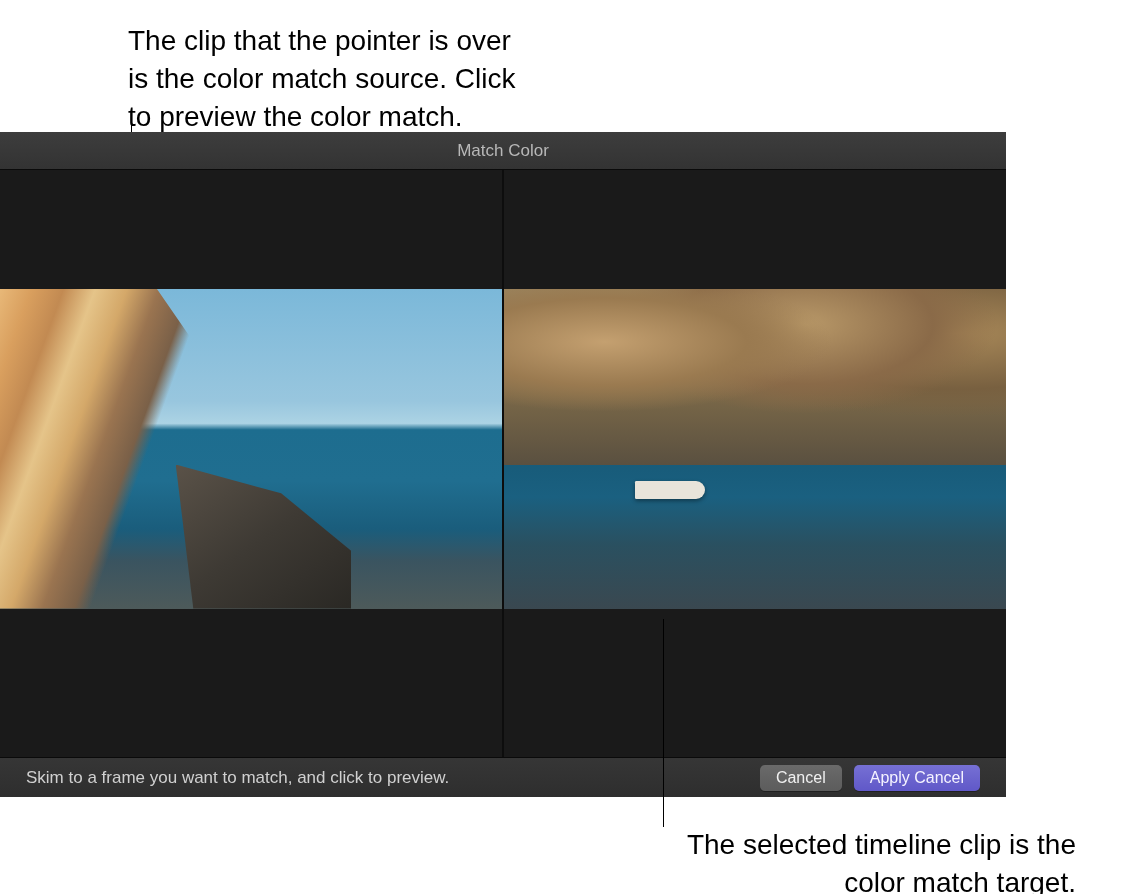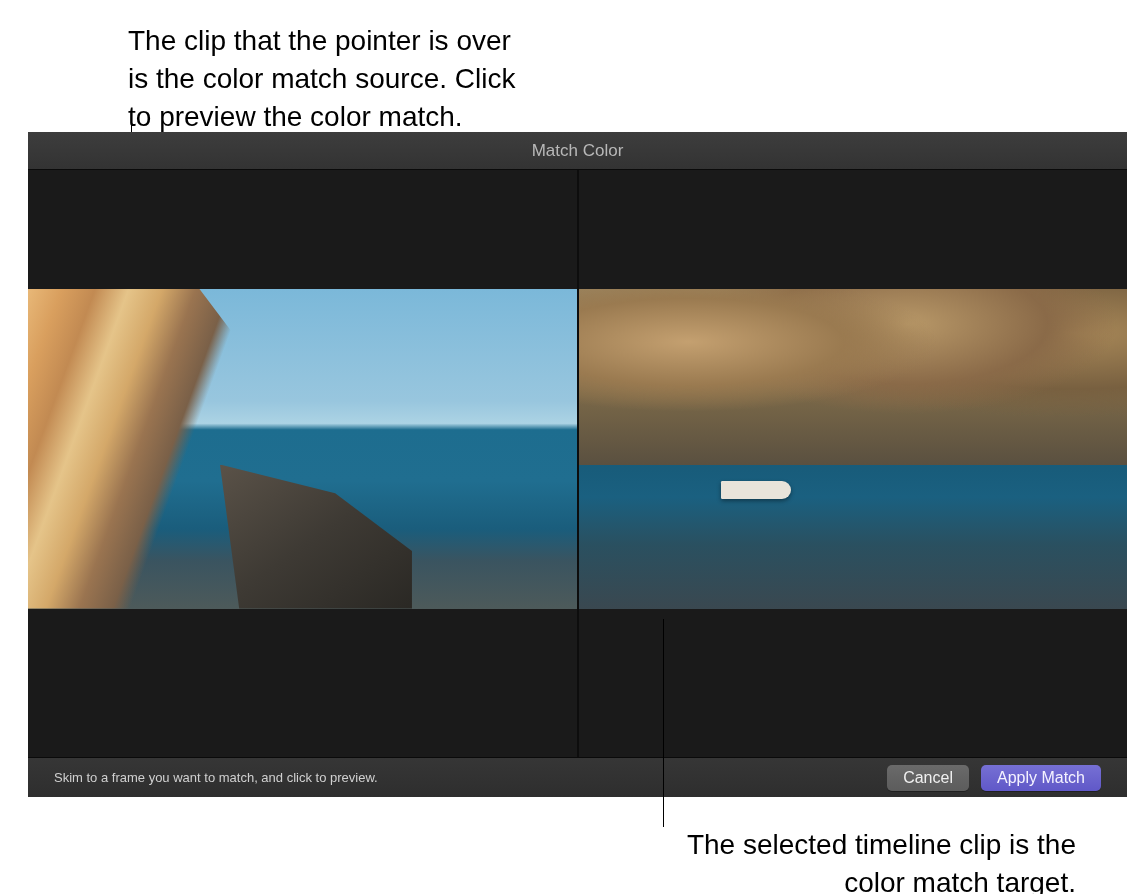--- a/index.html
+++ b/index.html
@@ -46,24 +46,23 @@
       left: 663px;
       top: 619px;
       width: 1px;
       height: 208px;
       background: #000000;
     }
     .app-window {
       position: absolute;
       top: 132px;
       left: 0;
-      width: 1099px;
+      width: 1006px;
       height: 665px;
       background: #f97316;
-      margin-left: 28px;
     }
     .header-bar {
       height: 38px;
       background: linear-gradient(to bottom, #3d3d3d, #333333);
       display: flex;
       align-items: center;
       justify-content: center;
       color: #b8b8b8;
       font-size: 17px;
       border-bottom: 1px solid #0a0a0a;
@@ -174,21 +173,21 @@
       height: 40px;
       background: linear-gradient(to bottom, #363636, #2e2e2e);
       display: flex;
       align-items: center;
       padding: 0 26px;
       border-top: 1px solid #0a0a0a;
     }
     .footer-instruction {
       flex: 1;
       color: #d0d0d0;
-      font-size: 13px;
+      font-size: 17px;
     }
     .button-group {
       display: flex;
       gap: 12px;
     }
     .btn {
       padding: 4px 16px;
       border-radius: 5px;
       font-size: 16px;
       border: none;
@@ -223,20 +222,20 @@
     </div>
     <div class="viewer-pane right">
       <div class="clip-image clip-right"></div>
     </div>
   </div>
 
   <div class="footer-bar">
     <div class="footer-instruction">Skim to a frame you want to match, and click to preview.</div>
     <div class="button-group">
       <button class="btn btn-cancel">Cancel</button>
-      <button class="btn btn-apply">Apply Match</button>
+      <button class="btn btn-apply">Apply Cancel</button>
     </div>
   </div>
 </div>
 
 <div class="callout-line-bottom"></div>
 
 <div class="annotation annotation-bottom">The selected timeline clip is the color match target.</div>
 
 </body></html>

